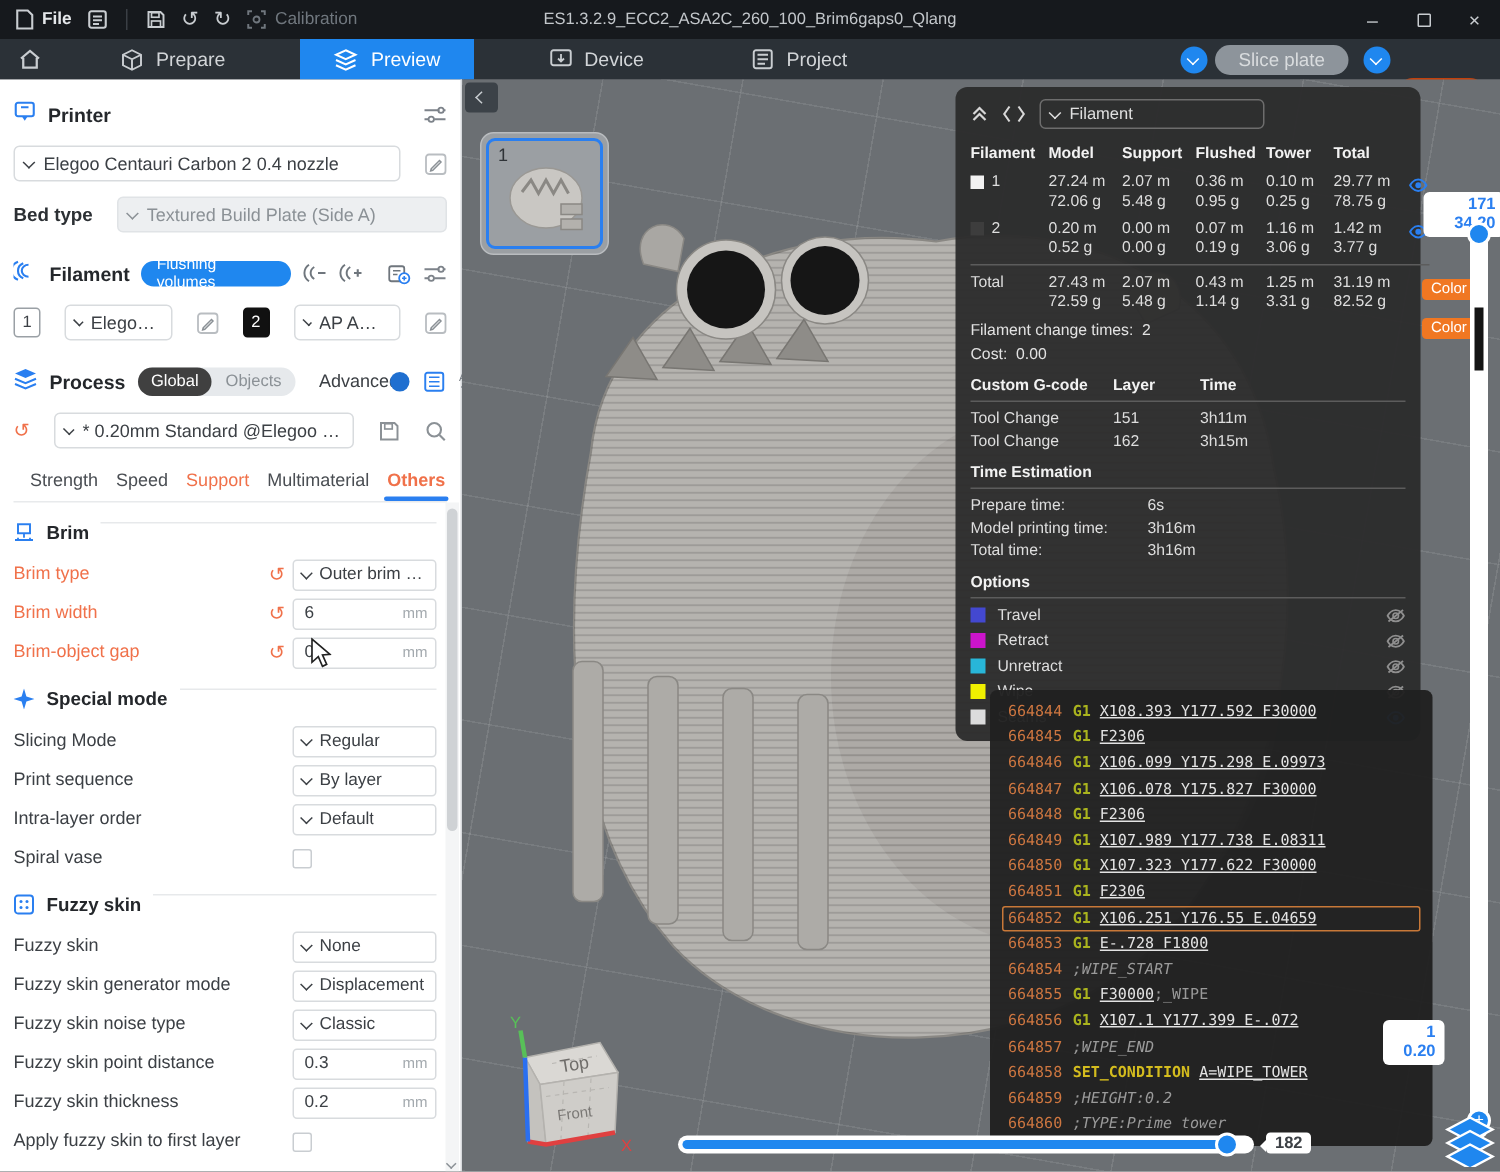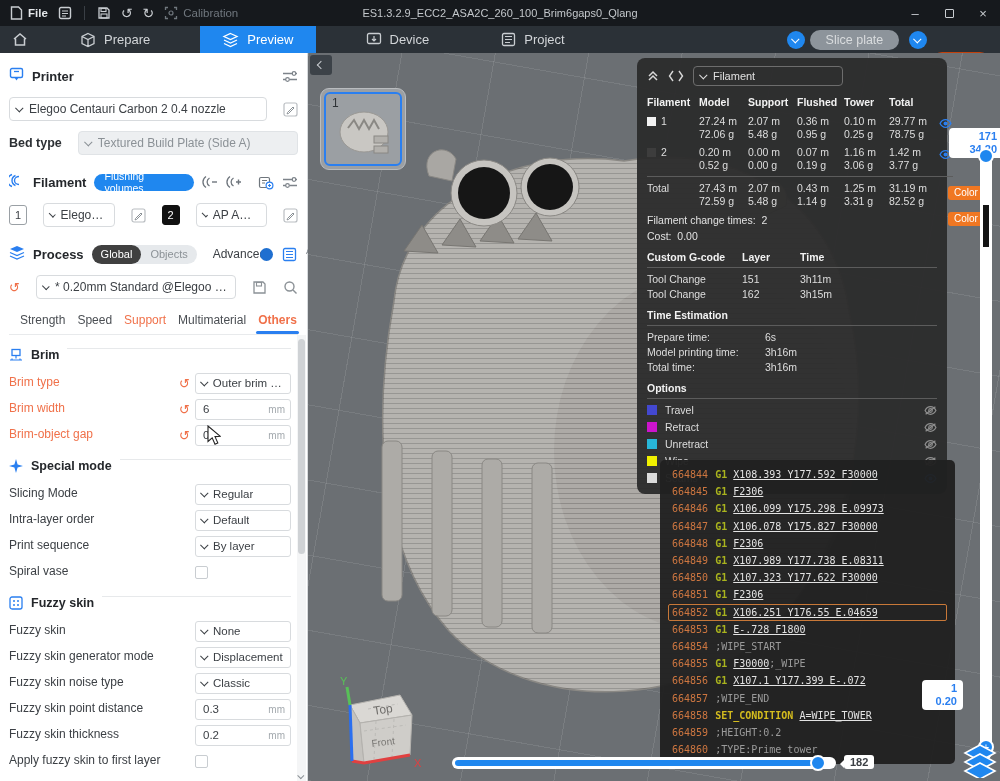--- a/index.html
+++ b/index.html
@@ -120,21 +120,21 @@
 
   
   .gcode-panel { position:absolute; left:352px; top:407px; width:295px; border-radius:5px; background:rgba(32,32,32,0.96); padding:6px 8px; font-family:"DejaVu Sans Mono", monospace; font-size:10px; }
   .gline { display:flex; gap:7px; line-height:15.2px; white-space:nowrap; padding:0 3px; border:1px solid transparent; }
   .gline.hl { border-color:#c87838; border-radius:2px; }
   .gnum { color:#cd7640; }
   .gcmd { color:#aab41e; font-weight:bold; }
   .gmacro { color:#d4bc1e; font-weight:bold; }
   .gargs { color:#e3e3e3;text-decoration:underline; }
   .gtail { color:#9a9a9a; }
-  .gcomment { color:#9a9a9a; }
+  .gcomment { color:#9a9a9a;font-style:italic; }
 
   
   .hslider-track { position:absolute; left:144px; top:704px; width:384px; height:12px; background:#fff; border-radius:6px; }
   .hslider-fill { position:absolute; left:3px; top:3px; height:6px; width:362px; background:#1f87ef; border-radius:3px; }
   .hslider-handle { position:absolute; left:358px; top:-2px; width:16px; height:16px; border-radius:50%; background:#1f87ef; border:2px solid #fff; }
   .hslider-label { position:absolute; left:536px; top:702px; background:#fff; color:#3c4045; font-size:11px; padding:1px 6px; border-radius:3px; font-weight:bold; }
   .hslider-label::before { content:""; position:absolute; left:-4px; top:5px; border-top:4px solid transparent; border-bottom:4px solid transparent; border-right:4px solid #fff; }
 
   .vslider-track { position:absolute; left:672px; top:98px; width:12px; height:608px; background:#fff; border-radius:6px; }
   .vslider-black { position:absolute; left:3px; top:54px; width:6px; height:42px; background:#141414; }
@@ -465,34 +465,34 @@
           <div class="set-row">
             <span class="set-label">Slicing Mode</span>
             <span class="set-ctl">
               <span class="ctl-select">
                 <span class="chev"></span>
                 <span class="sel-text">Regular</span>
               </span>
             </span>
           </div>
           <div class="set-row">
+            <span class="set-label">Print sequence</span>
+            <span class="set-ctl">
+              <span class="ctl-select">
+                <span class="chev"></span>
+                <span class="sel-text">By layer</span>
+              </span>
+            </span>
+          </div>
+          <div class="set-row">
             <span class="set-label">Intra-layer order</span>
             <span class="set-ctl">
               <span class="ctl-select">
                 <span class="chev"></span>
                 <span class="sel-text">Default</span>
-              </span>
-            </span>
-          </div>
-          <div class="set-row">
-            <span class="set-label">Print sequence</span>
-            <span class="set-ctl">
-              <span class="ctl-select">
-                <span class="chev"></span>
-                <span class="sel-text">By layer</span>
               </span>
             </span>
           </div>
           <div class="set-row">
             <span class="set-label">Spiral vase</span>
             <span class="set-ctl">
               <span class="ctl-check"></span>
             </span>
           </div>
         </div>

